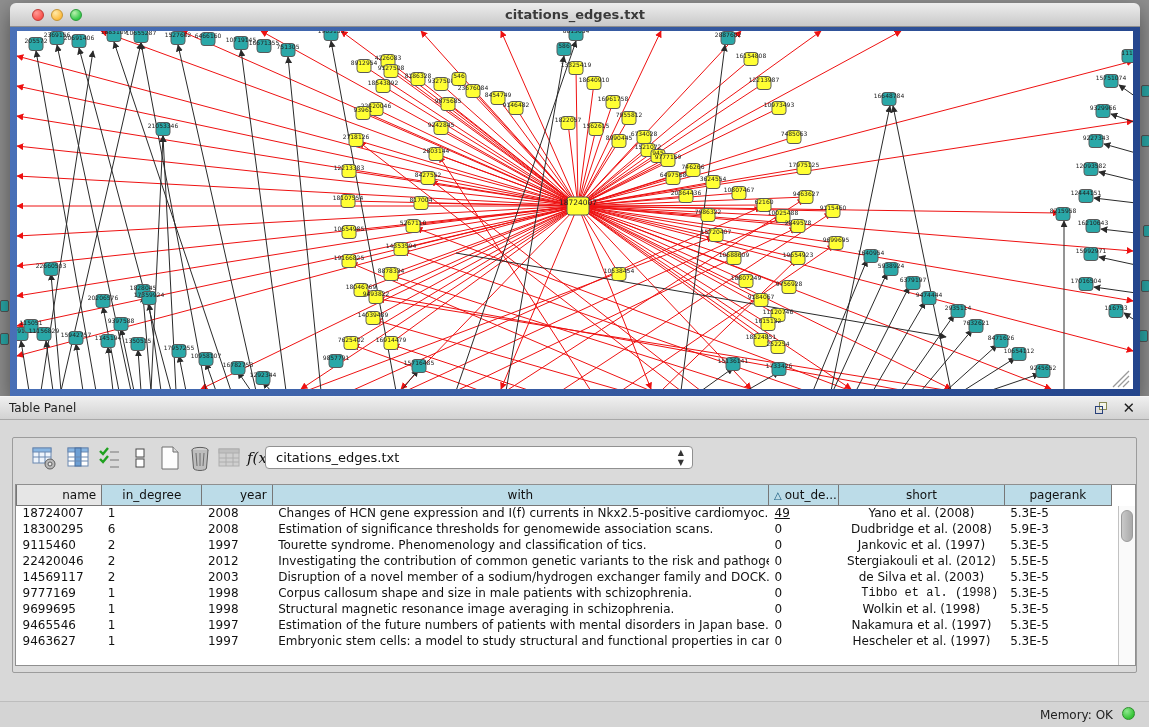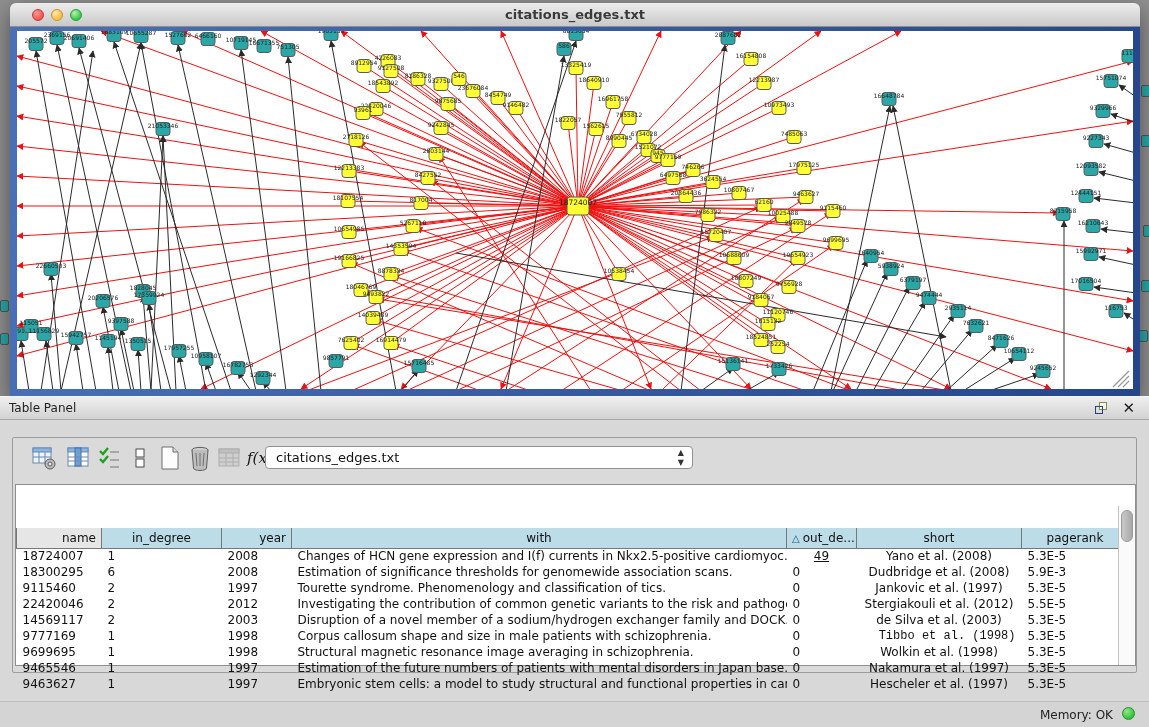--- a/index.html
+++ b/index.html
@@ -44,21 +44,21 @@
   .tb-icon { position:absolute; top:3px; width:26px; height:26px; cursor:pointer; }
   #fx-icon { font-family:"DejaVu Serif","Liberation Serif",serif; font-style:italic;
     font-size:15px; color:#111; top:7px; }
   #combo { position:absolute; left:246px; top:4px; width:428px; height:23px; background:#fff;
     border:1px solid #909090; border-radius:4px; font-size:13px; color:#111;
     line-height:21px; padding-left:10px; cursor:pointer; }
   #combo-arrows { position:absolute; right:8px; top:1px; font-size:8px; color:#333; line-height:10px; text-align:center; }
 
   #table-wrap { position:absolute; left:2px; top:46px; width:1121px; height:182px;
     background:#fff; border:1px solid #8f8f8f; }
-  #grid { border-collapse:collapse; table-layout:fixed; width:1096px; font-size:12px; color:#111;margin-top:43px; }
+  #grid { border-collapse:collapse; table-layout:fixed; width:1096px; font-size:12px; color:#111; }
   #grid th { height:20px; font-weight:normal; font-size:12px; color:#111;
     background:#bcdce8; border:1px solid #777; border-top:none; padding:0 5px; }
   #grid th.first { background:#e6e6e6; text-align:right; }
   #grid td { height:16px; padding:0 6px; white-space:nowrap; overflow:hidden; }
   #sort-tri { color:#12557a; font-size:10px; margin-right:3px; }
   #vscroll { position:absolute; right:0; top:21px; bottom:0; width:17px; background:#fafafa; border-left:1px solid #c2c2c2; }
   #vthumb { position:absolute; left:2px; top:4px; width:12px; height:32px; border-radius:6px;
     background:linear-gradient(90deg,#c9c9c9,#a9a9a9); border:1px solid #9a9a9a; cursor:pointer; }
 
   #tabs { position:absolute; left:50%; transform:translateX(-50%); top:278px; height:22px;
@@ -615,35 +615,35 @@
           <span>citations_edges.txt</span>
           <span id="combo-arrows">▲<br>▼</span>
         </div>
       </div>
 
       <div id="table-wrap">
         <table id="grid">
           <thead>
               <tr id="grid-head">
                 <th class="first" style="width: 85px;">name</th>
-                <th style="width: 120px;">in_degree</th>
+                <th style="width: 100px;">in_degree</th>
                 <th style="width: 70px; text-align: right;">year</th>
                 <th style="width: 495px;">with</th>
                 <th style="width: 70px;"><span id="sort-tri">△</span>out_de...</th>
                 <th style="width: 165px;">short</th>
                 <th style="width: 107px;">pagerank</th>
               </tr>
             </thead>
           <tbody id="grid-body">
               <tr>
                 <td style="text-align: left;">18724007</td>
                 <td style="text-align: left;">1</td>
                 <td style="text-align: left;">2008</td>
                 <td style="text-align: left;">Changes of HCN gene expression and I(f) currents in Nkx2.5-positive cardiomyoc...</td>
-                <td style="text-align: center; text-decoration: underline;">49</td>
+                <td style="text-align: left; text-decoration: underline;">49</td>
                 <td style="text-align: center;">Yano et al. (2008)</td>
                 <td style="text-align: left;">5.3E-5</td>
               </tr>
               <tr>
                 <td style="text-align: left;">18300295</td>
                 <td style="text-align: left;">6</td>
                 <td style="text-align: left;">2008</td>
                 <td style="text-align: left;">Estimation of significance thresholds for genomewide association scans.</td>
                 <td style="text-align: left;">0</td>
                 <td style="text-align: center;">Dudbridge et al. (2008)</td>

